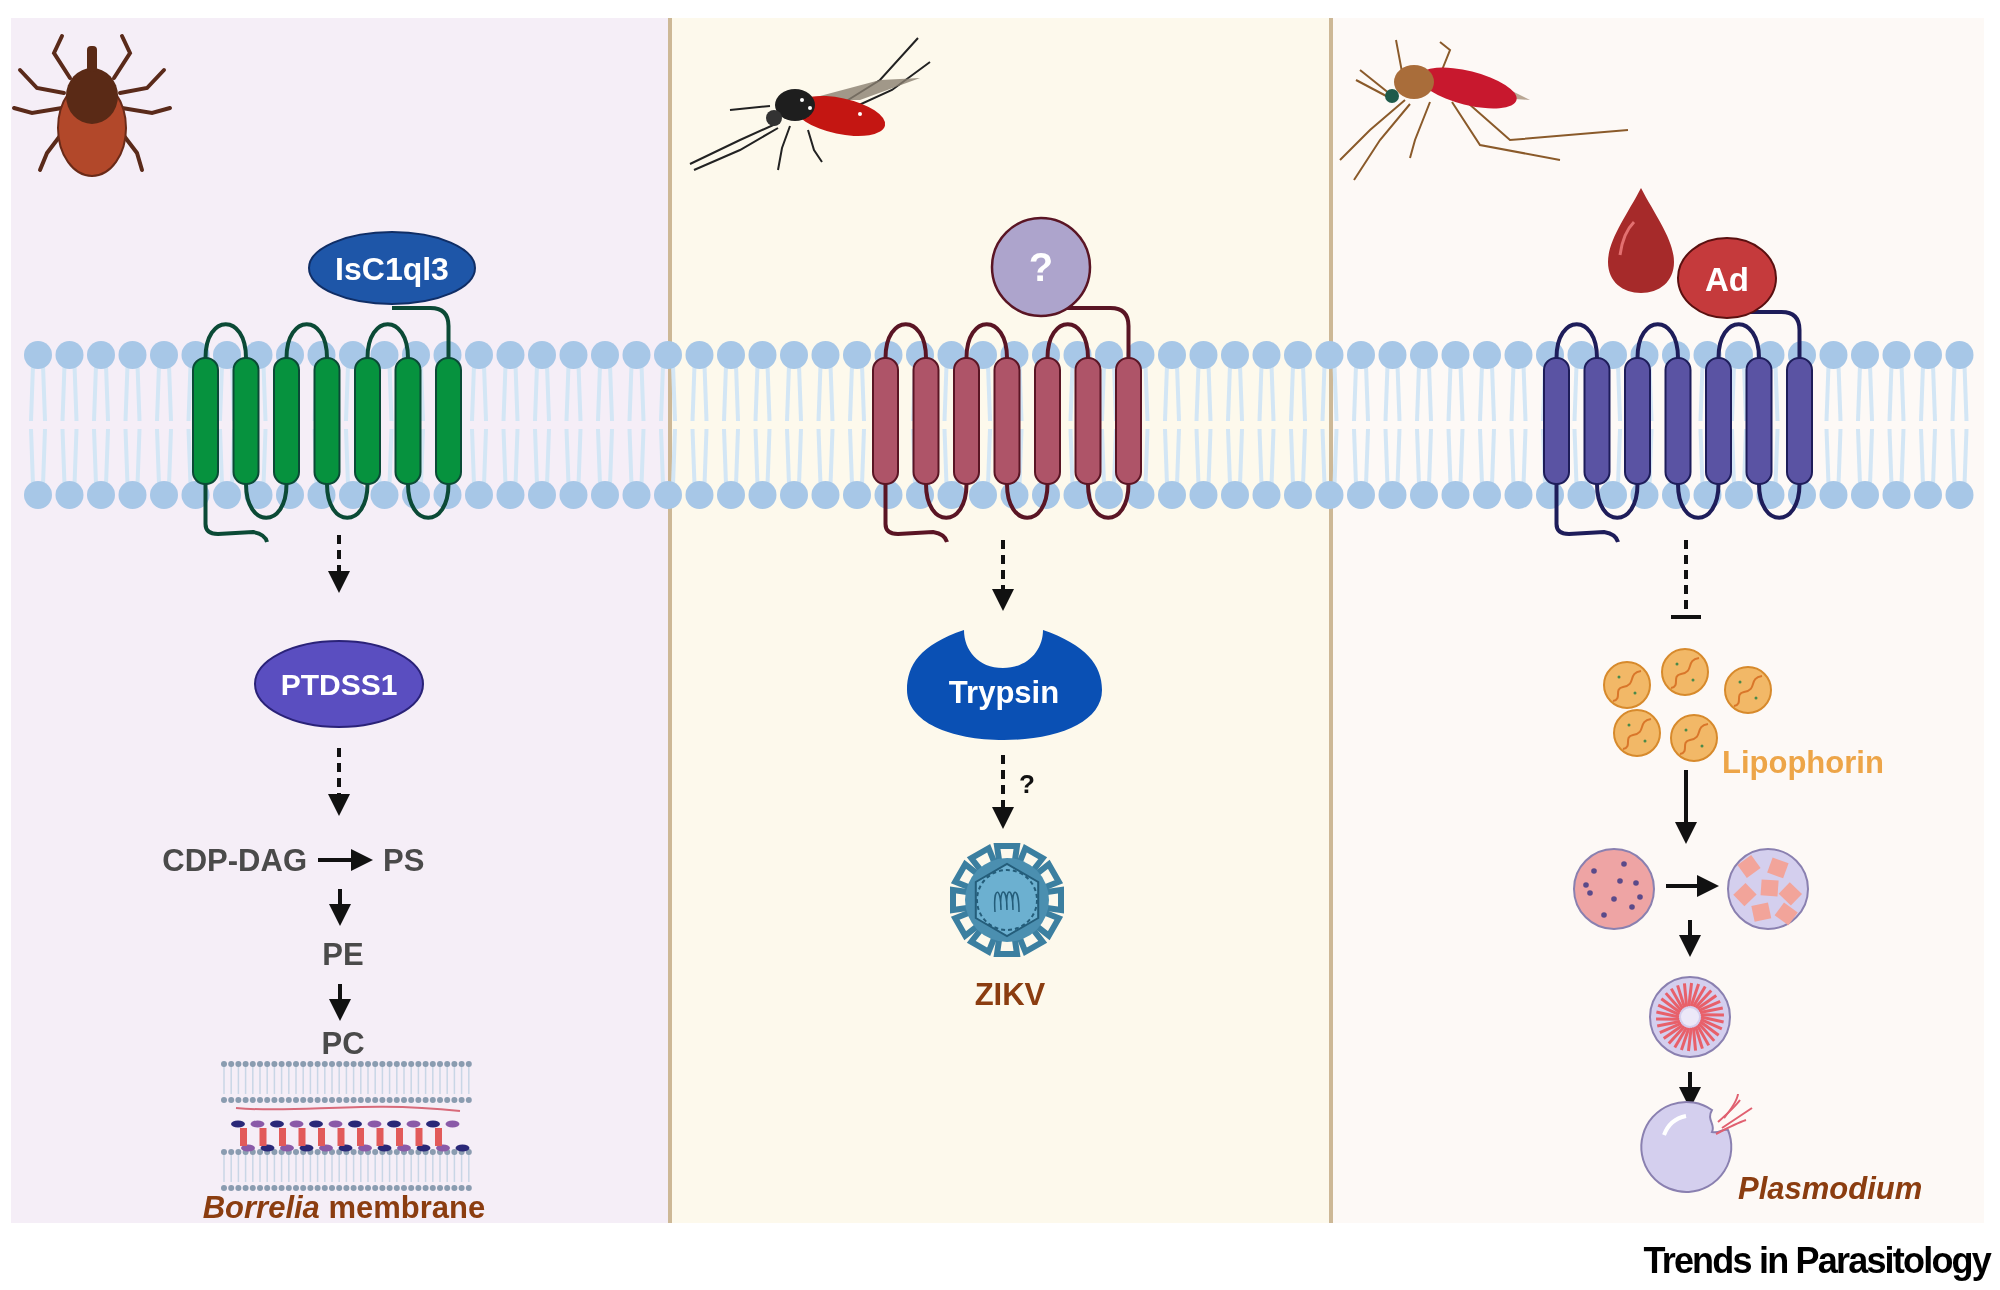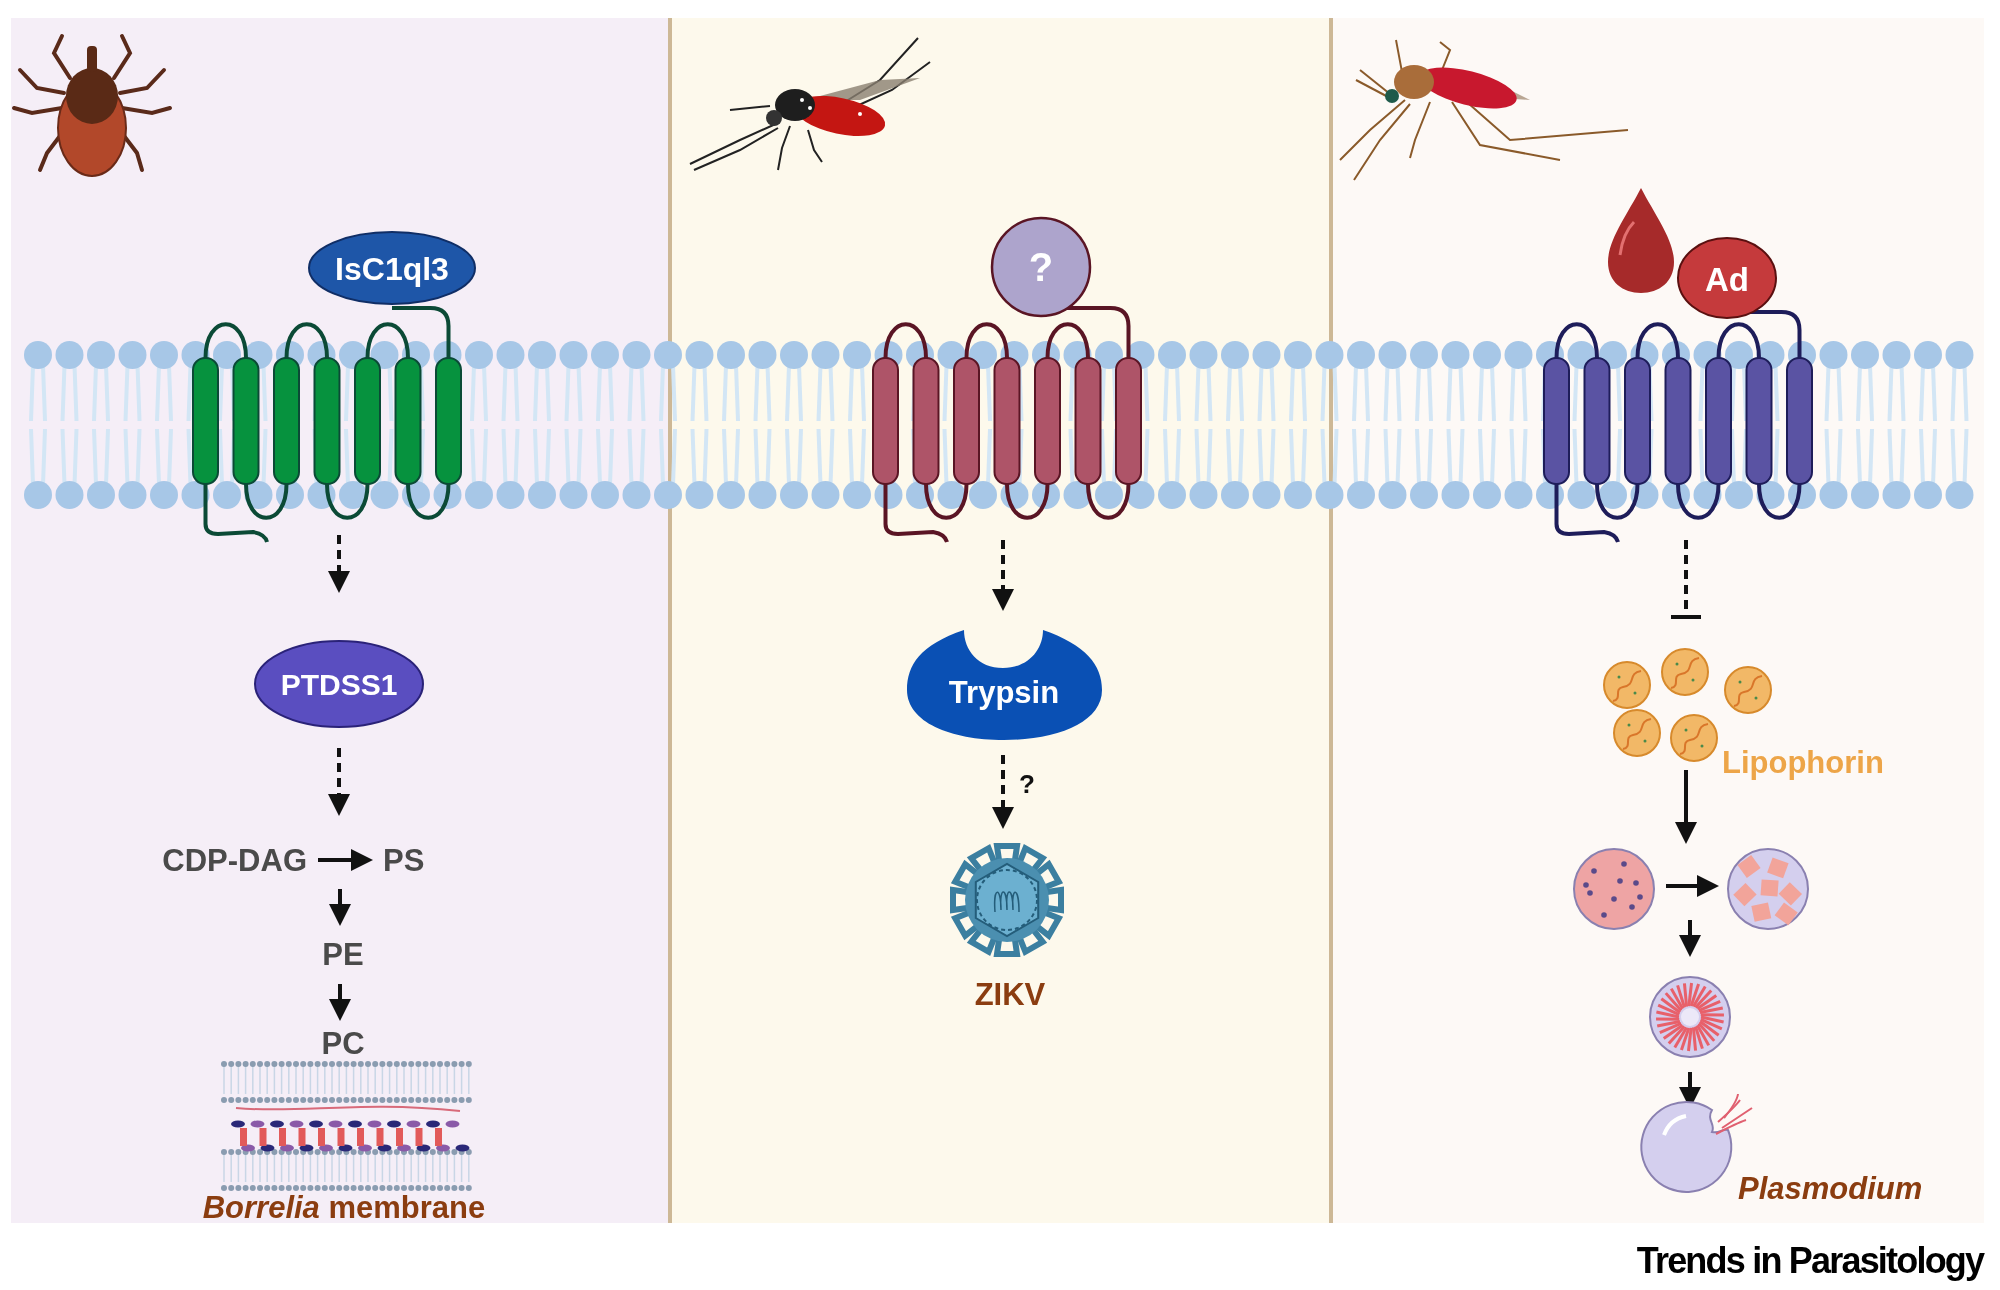--- a/index.html
+++ b/index.html
@@ -1,19 +1,19 @@
 <!DOCTYPE html>
 <html><head>
 <meta charset="utf-8">
 <style>
   html, body { margin: 0; padding: 0; background: #ffffff; }
   body { width: 2000px; height: 1290px; overflow: hidden; position: relative; font-family: "Liberation Sans", sans-serif; }
   #fig { position: absolute; left: 0; top: 0; }
   .lbl { font-family: "Liberation Sans", sans-serif; font-weight: 700; }
-  .journal { position: absolute; left: 1630px; top: 1240px; width: 360px; text-align: center;
+  .journal { position: absolute; left: 1630px; top: 1240px; width: 360px; text-align: right;
              font-family: "Liberation Sans", sans-serif; font-weight: 700; font-size: 36px;
              letter-spacing: -1.8px; color: #000; }
 </style>
 </head>
 <body>
 
 <svg id="fig" width="2000" height="1290" viewBox="0 0 2000 1290" xmlns="http://www.w3.org/2000/svg">
   <defs>
     <marker id="ah" viewBox="0 0 10 10" refX="5" refY="5" markerWidth="5.5" markerHeight="5.5" orient="auto-start-reverse">
       <path d="M0,0 L10,5 L0,10 z" fill="#111"></path>

